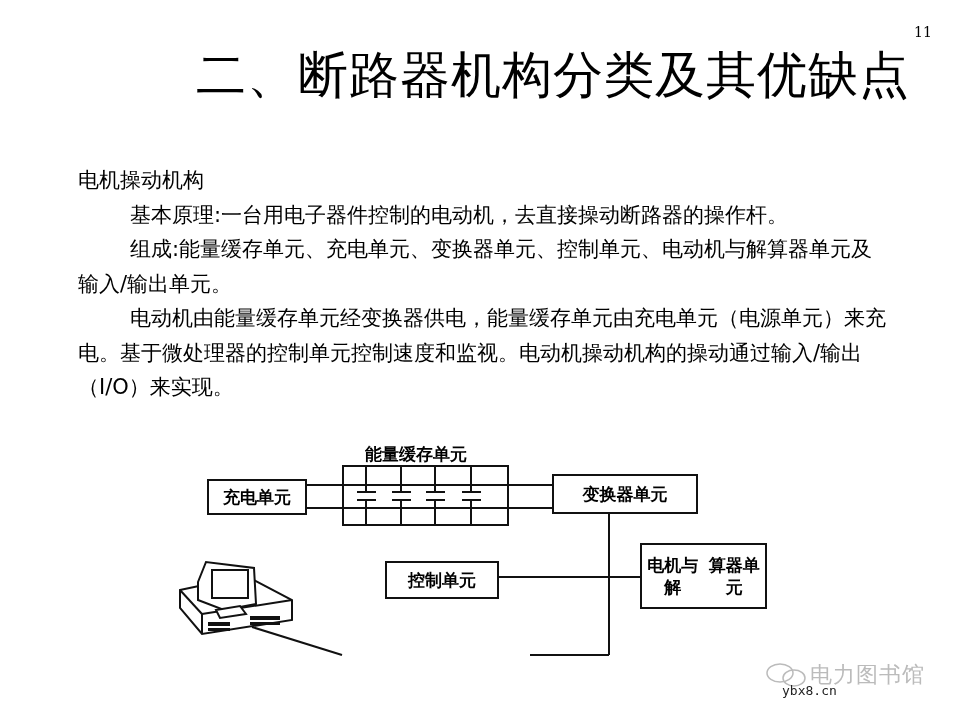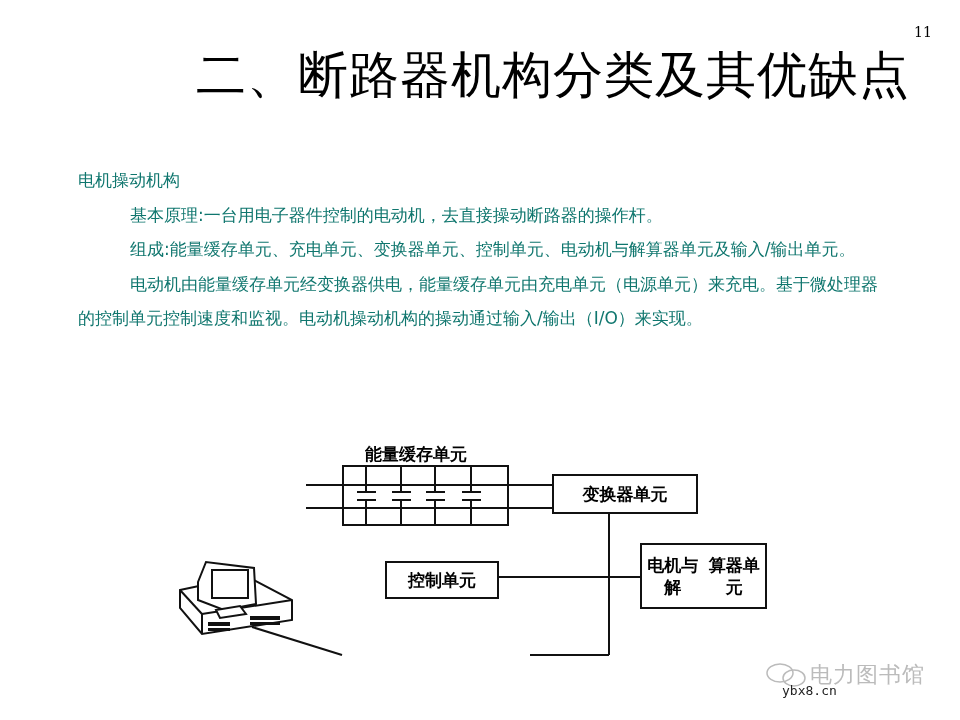--- a/index.html
+++ b/index.html
@@ -2,22 +2,22 @@
 <html><head>
 <meta charset="utf-8">
 <style>
   html, body { margin:0; padding:0; background:#fff; }
   body { width:960px; height:720px; position:relative; overflow:hidden;
          font-family:"DejaVu Sans", sans-serif; color:#000; }
   .page-num { position:absolute; left:914px; top:24px; font-family:"DejaVu Serif", serif;
               font-weight:normal; font-size:14px; color:#000000; }
   .title { position:absolute; left:196px; top:42px; font-family:"DejaVu Serif", serif;
            font-size:50px; letter-spacing:1px; color:#000; white-space:nowrap; }
-  .body-text { position:absolute; left:78px; top:163px; width:810px; font-size:17px;
-               line-height:34.5px; color:#0f766e; }
+  .body-text { position:absolute; left:78px; top:163px; width:810px; font-size:21px;
+               line-height:34.5px; color:#000000; }
   .body-text p { margin:0; }
   .indent { text-indent:52px; }
 
   .diagram { position:absolute; left:0; top:0; width:960px; height:720px;padding-left:26px; }
   .box { position:absolute; border:2px solid #111; background:#fff; display:flex;
          align-items:center; justify-content:center; font-size:17px; font-weight:bold;
          line-height:22px; text-align:center; box-sizing:border-box; }
   .lbl { position:absolute; font-size:17px; font-weight:bold; white-space:nowrap; }
   .watermark { position:absolute; left:810px; top:660px; font-size:22px; color:#bbb; letter-spacing:1px; }
   .wm-url { position:absolute; left:782px; top:683px; font-family:"DejaVu Sans Mono", monospace;
@@ -70,20 +70,21 @@
 
       <line x1="499" y1="577" x2="642" y2="577"></line>
 
       <line x1="530" y1="655" x2="609" y2="655"></line>
 
       <line x1="252" y1="627" x2="342" y2="655"></line>
     </g>
   </svg>
 
   <div class="lbl" style="left:365px;top:443px">能量缓存单元</div>
+  <div class="box" style="left:207px;top:479px;width:100px;height:36px">充电单元</div>
   <div class="box" style="left:552px;top:474px;width:146px;height:40px">变换器单元</div>
   <div class="box" style="left:385px;top:561px;width:114px;height:38px">
       <span>控制单元</span>
     </div>
   <div class="box" style="left:640px;top:543px;width:127px;height:66px;flex-direction:row">
     <span>电机与解</span>
     <span>算器单元</span>
   </div>
 
   <svg style="position:absolute;left:176px;top:560px" width="120" height="80">

